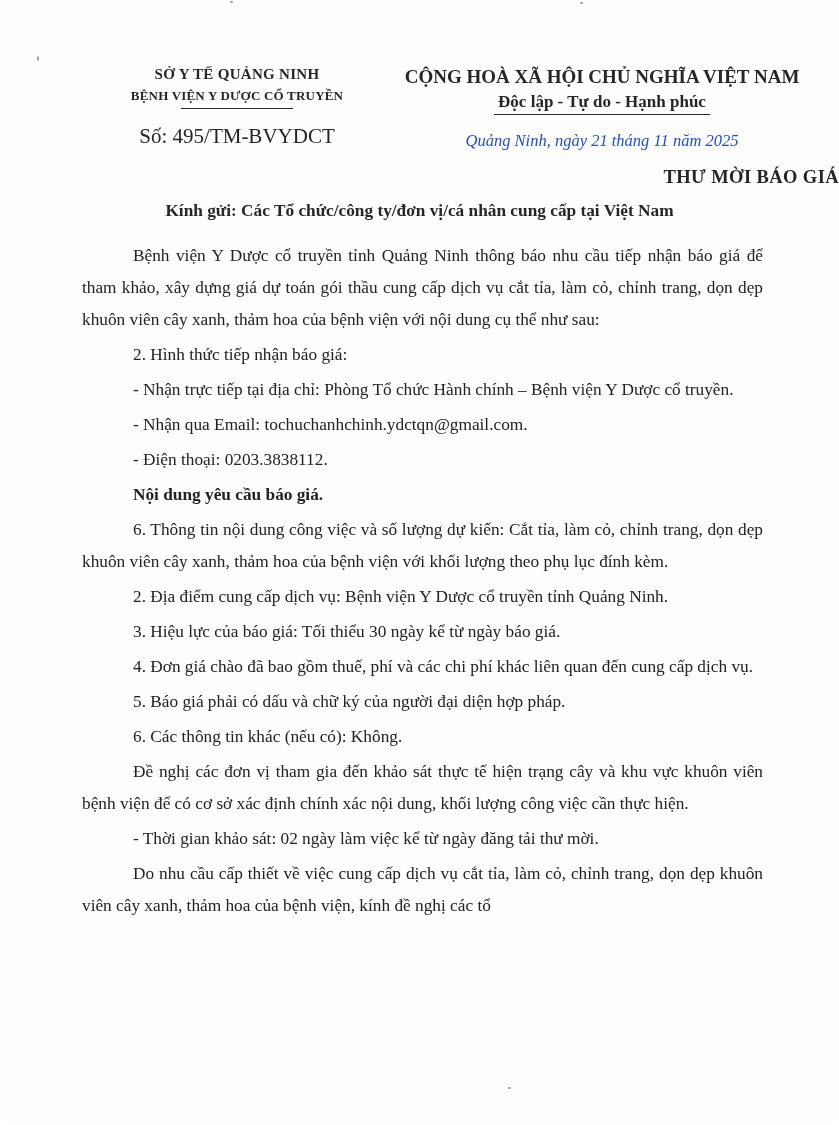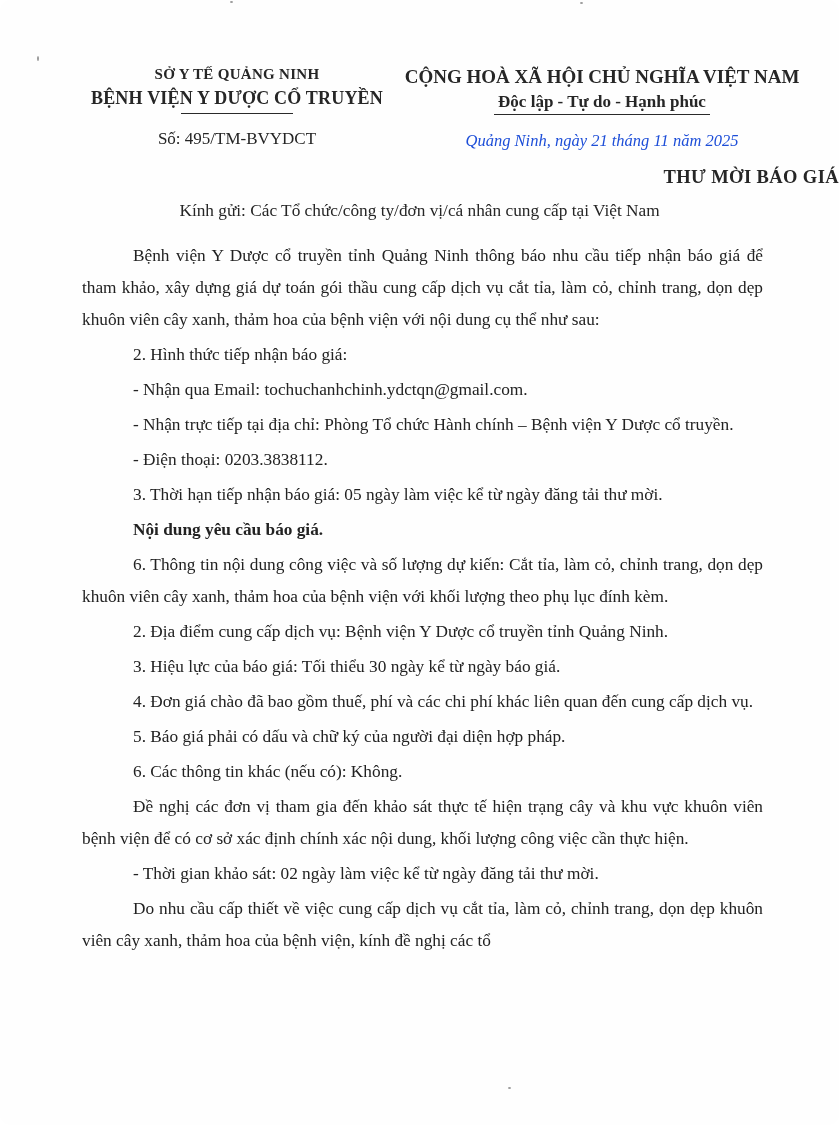--- a/index.html
+++ b/index.html
@@ -34,33 +34,33 @@
     margin-left: 0;
     text-align: center;
   }
   .dept-name {
     font-size: 15px;
     font-weight: bold;
     letter-spacing: 0.3px;
     color: #262626;
   }
   .org-name {
-    font-size: 18px;
+    font-size: 13px;
     font-weight: bold;
     margin-top: 5px;
     letter-spacing: 0.2px;
     color: #262626;
   }
   .org-underline {
     width: 112px;
     border-top: 1.5px solid #2a2a2a;
     margin: 4px auto 0;
   }
   .doc-number {
-    font-size: 17px;
+    font-size: 21px;
     margin-top: 15px;
     color: #242424;
   }
   .nation-line {
     font-size: 19px;
     font-weight: bold;
     color: #262626;
   }
   .motto {
     display: inline-block;
@@ -82,21 +82,21 @@
     text-align: right;
     font-size: 18.5px;
     font-weight: bold;
     letter-spacing: 0.4px;
     margin-top: 16px;
     color: #262626;
   }
   .salutation {
     text-align: center;
     font-size: 17.3px;
-    font-weight: normal;
+    font-weight: bold;
     margin-top: 13px;
     color: #262626;
   }
   
   .body-text {
     margin: 19px 76px 0 82px;
   }
   .body-text p {
     font-size: 17.3px;
     line-height: 32px;
@@ -136,24 +136,23 @@
       <div class="dateline">Quảng Ninh, ngày 21 tháng 11 năm 2025</div>
     </div>
   </div>
 
   <div class="doc-title">THƯ MỜI BÁO GIÁ</div>
   <div class="salutation">Kính gửi: Các Tổ chức/công ty/đơn vị/cá nhân cung cấp tại Việt Nam</div>
 
   <div class="body-text">
     <p>Bệnh viện Y Dược cổ truyền tỉnh Quảng Ninh thông báo nhu cầu tiếp nhận báo giá để tham khảo, xây dựng giá dự toán gói thầu cung cấp dịch vụ cắt tỉa, làm cỏ, chỉnh trang, dọn dẹp khuôn viên cây xanh, thảm hoa của bệnh viện với nội dung cụ thể như sau:</p>
     <p>2. Hình thức tiếp nhận báo giá:</p>
+    <p>- Nhận trực tiếp tại địa chỉ: Phòng Tổ chức Hành chính – Bệnh viện Y Dược cổ truyền.</p>
     <p>- Nhận qua Email: tochuchanhchinh.ydctqn@gmail.com.</p>
-    <p>- Nhận trực tiếp tại địa chỉ: Phòng Tổ chức Hành chính – Bệnh viện Y Dược cổ truyền.</p>
     <p>- Điện thoại: 0203.3838112.</p>
-    <p>3. Thời hạn tiếp nhận báo giá: 05 ngày làm việc kể từ ngày đăng tải thư mời.</p>
     <p class="bold">Nội dung yêu cầu báo giá.</p>
     <p>6. Thông tin nội dung công việc và số lượng dự kiến: Cắt tỉa, làm cỏ, chỉnh trang, dọn dẹp khuôn viên cây xanh, thảm hoa của bệnh viện với khối lượng theo phụ lục đính kèm.</p>
     <p>2. Địa điểm cung cấp dịch vụ: Bệnh viện Y Dược cổ truyền tỉnh Quảng Ninh.</p>
     <p>3. Hiệu lực của báo giá: Tối thiểu 30 ngày kể từ ngày báo giá.</p>
     <p>4. Đơn giá chào đã bao gồm thuế, phí và các chi phí khác liên quan đến cung cấp dịch vụ.</p>
     <p>5. Báo giá phải có dấu và chữ ký của người đại diện hợp pháp.</p>
     <p>6. Các thông tin khác (nếu có): Không.</p>
     <p>Đề nghị các đơn vị tham gia đến khảo sát thực tế hiện trạng cây và khu vực khuôn viên bệnh viện để có cơ sở xác định chính xác nội dung, khối lượng công việc cần thực hiện.</p>
     <p>- Thời gian khảo sát: 02 ngày làm việc kể từ ngày đăng tải thư mời.</p>
     <p>Do nhu cầu cấp thiết về việc cung cấp dịch vụ cắt tỉa, làm cỏ, chỉnh trang, dọn dẹp khuôn viên cây xanh, thảm hoa của bệnh viện, kính đề nghị các tổ</p>

